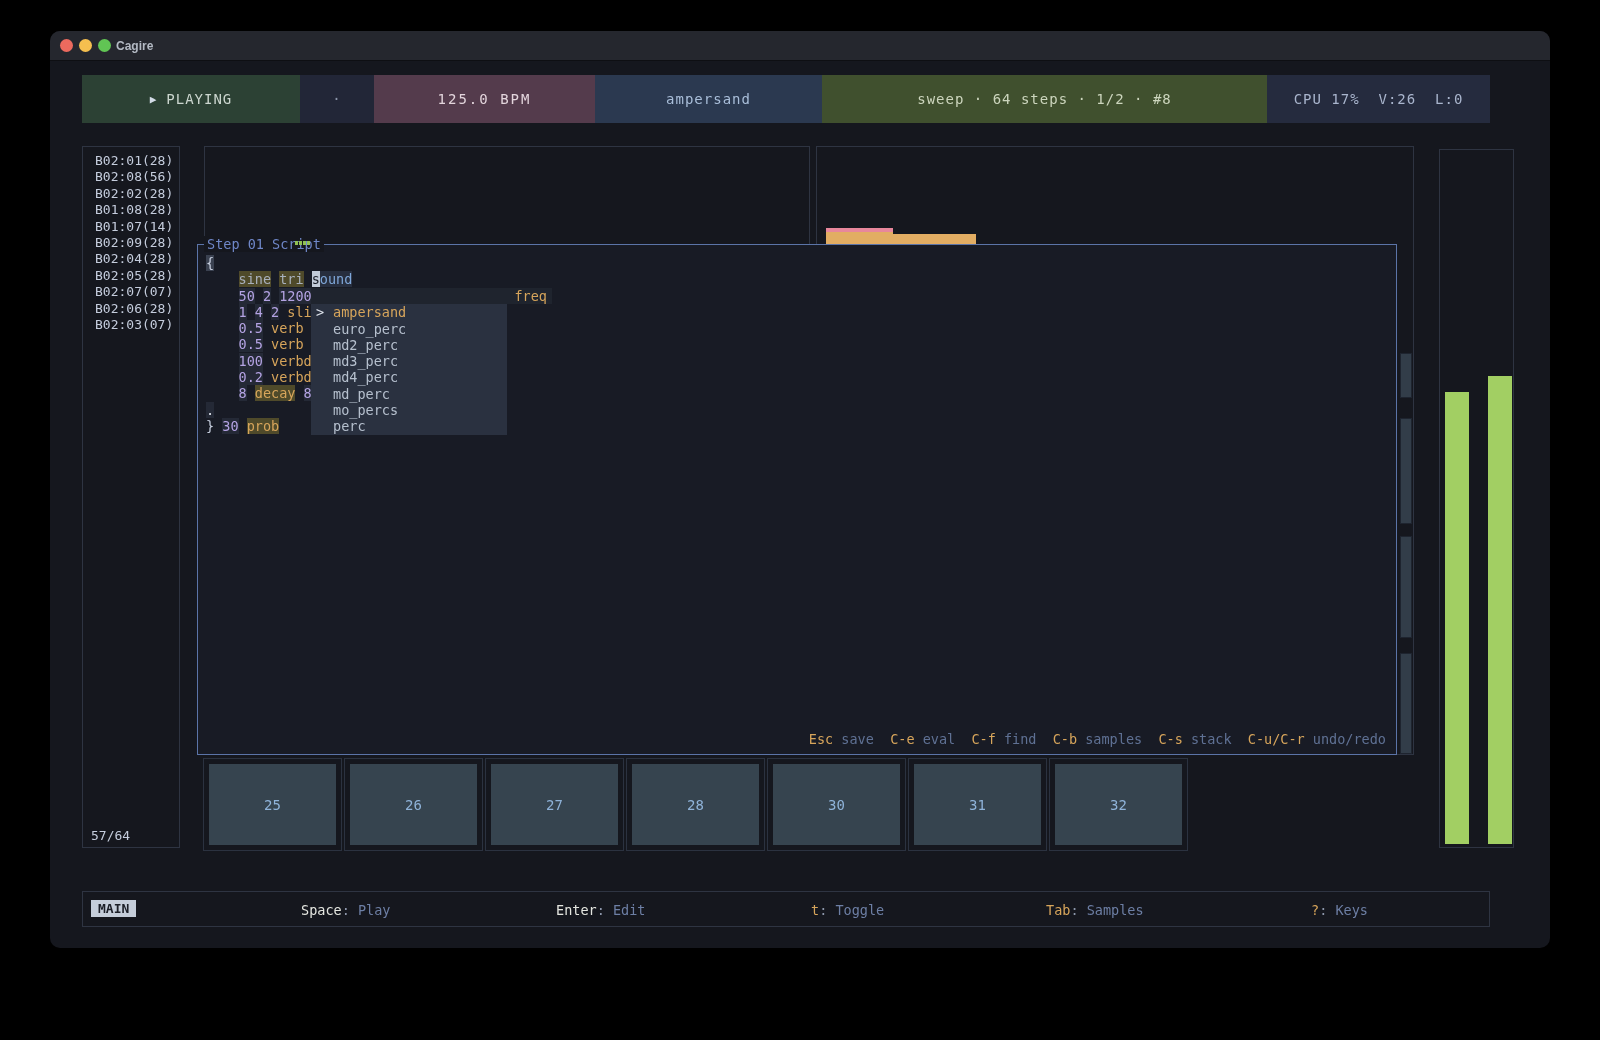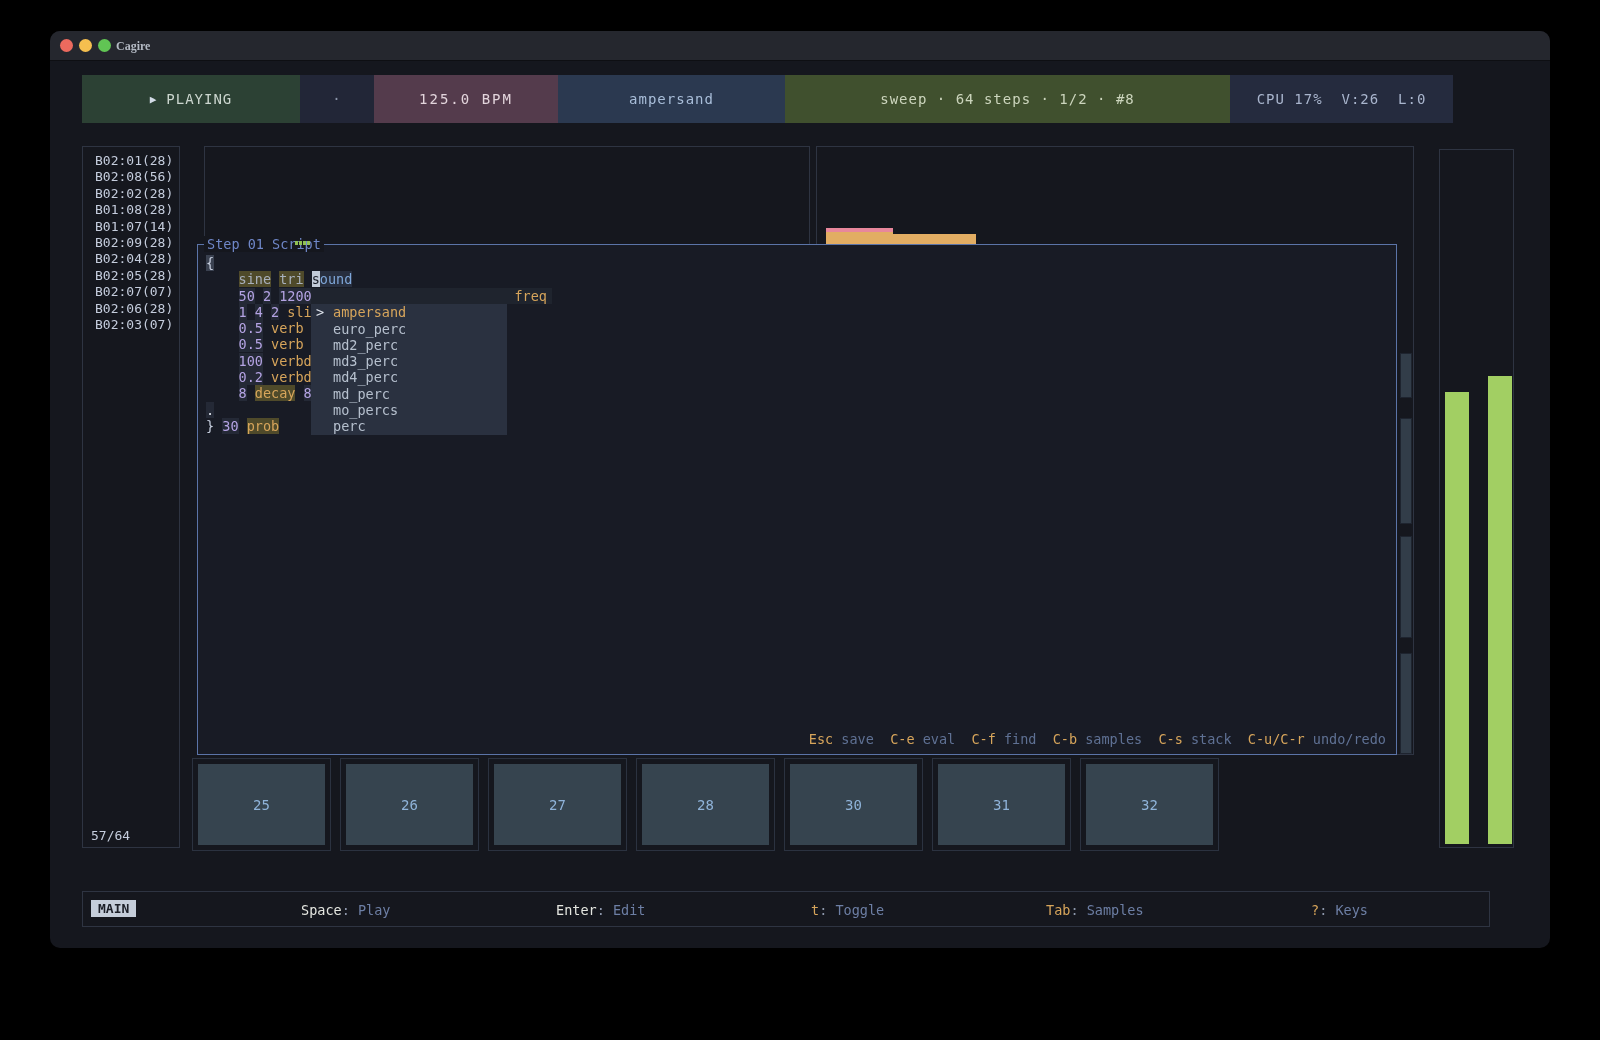--- a/index.html
+++ b/index.html
@@ -9,30 +9,30 @@
   .window { position:absolute; left:50px; top:31px; width:1500px; height:917px;
             background:#15171e; border-radius:10px; overflow:hidden; }
 
   
   .titlebar { position:absolute; left:0; top:0; width:1500px; height:30px;
               background:#25272e; border-bottom:1px solid #0e0f13; }
   .light { position:absolute; top:8px; width:13px; height:13px; border-radius:50%; }
   .light.red { left:10px; background:#ec6a5e; }
   .light.yellow { left:29px; background:#f5bf4f; }
   .light.green { left:48px; background:#61c554; }
-  .win-title { position:absolute; left:66px; top:8px; font-family:Liberation Serif, serif;
+  .win-title { position:absolute; left:66px; top:8px; font-family:Liberation Sans, sans-serif;
                font-size:12px; font-weight:bold; color:#b4bac4; }
 
   
   .statusbar { position:absolute; left:32px; top:44px; width:1408px; height:48px; display:flex; }
   .seg { display:flex; align-items:center; justify-content:center;
          font-size:14px; letter-spacing:1px; white-space:pre; }
   .seg-playing { width:218px; background:#2c4134; color:#ccd6cf; }
   .seg-dot     { width:74px;  background:#222637; color:#8d97ab; }
-  .seg-bpm     { width:184px; background:#543b4c; color:#e3d5dc; letter-spacing:2px; }
+  .seg-bpm     { width:221px; background:#543b4c; color:#e3d5dc; letter-spacing:2px; }
   .seg-pattern { width:227px; background:#2b3950; color:#a9bed9; }
   .seg-sweep   { width:445px; background:#40502e; color:#ccd5bd; }
   .seg-cpu     { width:223px; background:#252b3e; color:#a9b5cd; }
   .play-arrow { font-size:11px; margin-right:9px; color:#d3dbe7; }
 
   
   .panel { position:absolute; border:1px solid #2e3442; }
   .left-panel { left:32px; top:115px; width:98px; height:702px; }
   .buf-item { font-size:13px; color:#c5cddd; line-height:16.4px; padding-left:12px; white-space:pre; }
   .buf-list { padding-top:6px; }
@@ -86,21 +86,21 @@
   .popup-item { position:relative; height:16.3px; font-size:13.5px; line-height:16.3px;
                 color:#b6c0ce; padding-left:22px; white-space:pre; }
   .popup-item.selected { color:#d7a55b; }
   .popup-item.selected .marker { position:absolute; left:5px; color:#e0e6ee; }
 
   .editor-help { position:absolute; right:10px; bottom:7px; font-size:13.5px; white-space:pre;margin-top:16px; }
   .editor-help .key { color:#d7a55b; }
   .editor-help .lbl { color:#5f7194; }
 
   
-  .steps-row { position:absolute; left:142px; top:727px; display:flex; gap:9px; }
+  .steps-row { position:absolute; left:153px; top:727px; display:flex; gap:2px; }
   .step-frame { width:139px; height:93px; border:1px solid #2b3240; position:relative; }
   .step-fill { position:absolute; left:5px; top:5px; right:5px; bottom:5px; background:#36444f;
                display:flex; align-items:center; justify-content:center;
                font-size:14px; color:#8fb3d9; }
 
   
   .bottombar { position:absolute; left:32px; top:860px; width:1408px; height:36px;
                border:1px solid #2e3442; font-size:13.5px; }
   .main-badge { position:absolute; left:8px; top:8px; background:#c5cdda; color:#1c1f28;
                 padding:1px 7px; font-weight:bold; font-size:13px; }

